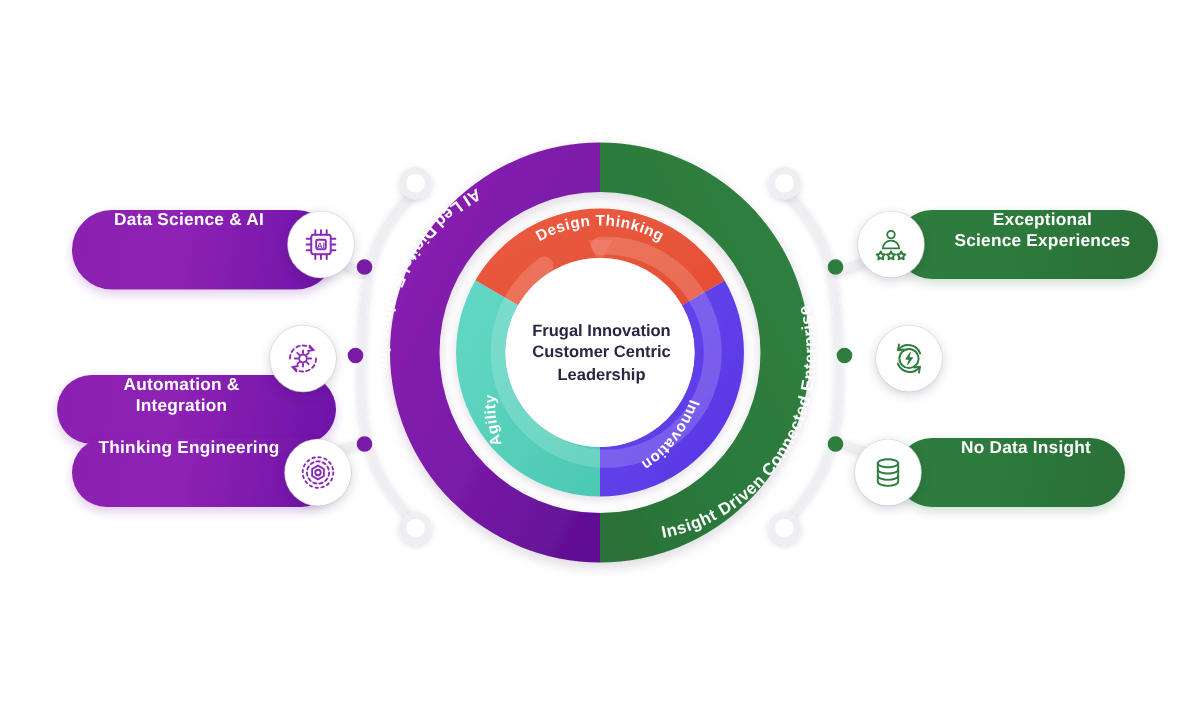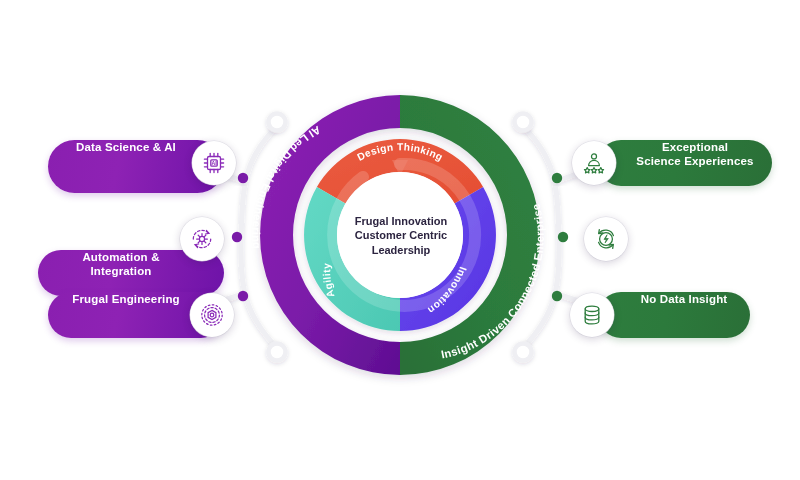--- a/index.html
+++ b/index.html
@@ -273,21 +273,21 @@
           <path d="M17.4 4.4l2.6 2.9-3.6.7"></path>
           <path d="M8.6 21.6l-2.6-2.9 3.6-.7"></path>
           <circle cx="13" cy="13" r="2.6"></circle>
           <path d="M13 7.6v1.9M13 16.5v1.9M7.6 13h1.9M16.5 13h1.9M9.2 9.2l1.4 1.4M15.4 15.4l1.4 1.4M16.8 9.2l-1.4 1.4M10.6 15.4l-1.4 1.4"></path>
         </g>
       </svg>
     </span>
   </div>
 
   <div class="pill pill-left" style="left:48px; top:292px; width:176px; height:46px;">
-    <span>Frugal Engineering</span>
+    <span>Thinking Engineering</span>
   </div>
   <div class="badge" style="left:190px; top:293px;">
     <span>
       <svg width="26" height="26" viewBox="0 0 26 26">
         <g fill="none" stroke="#8A2BB8" stroke-width="1.25" stroke-linecap="round">
           <circle cx="13" cy="13" r="10.2" stroke-dasharray="1.6 2.4"></circle>
           <circle cx="13" cy="13" r="7.4" stroke-dasharray="2.2 2"></circle>
           <path d="M13 8.4l3.9 2.3v4.6L13 17.6l-3.9-2.3v-4.6z"></path>
           <circle cx="13" cy="13" r="1.8"></circle>
         </g>

